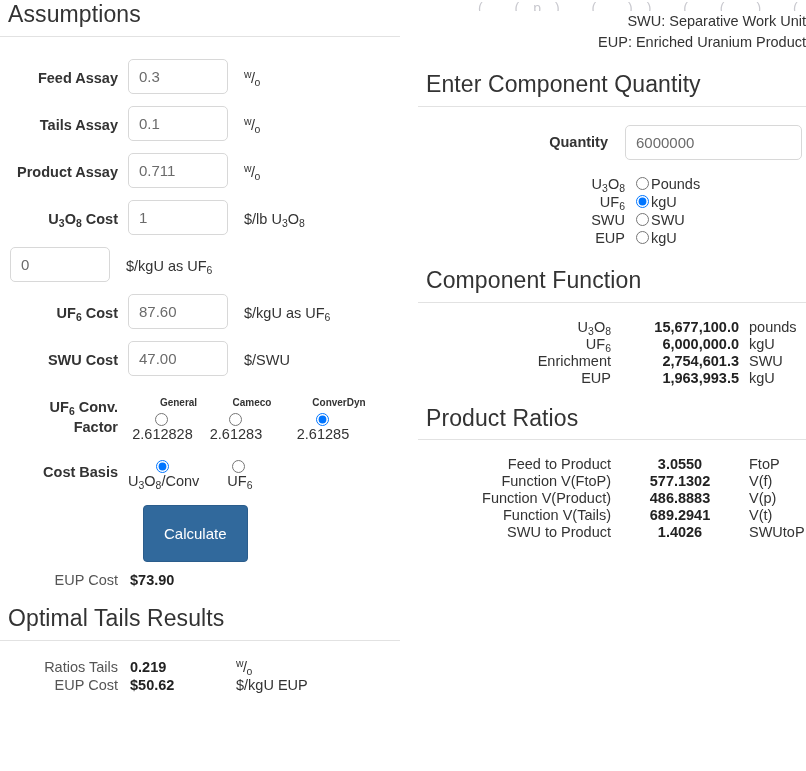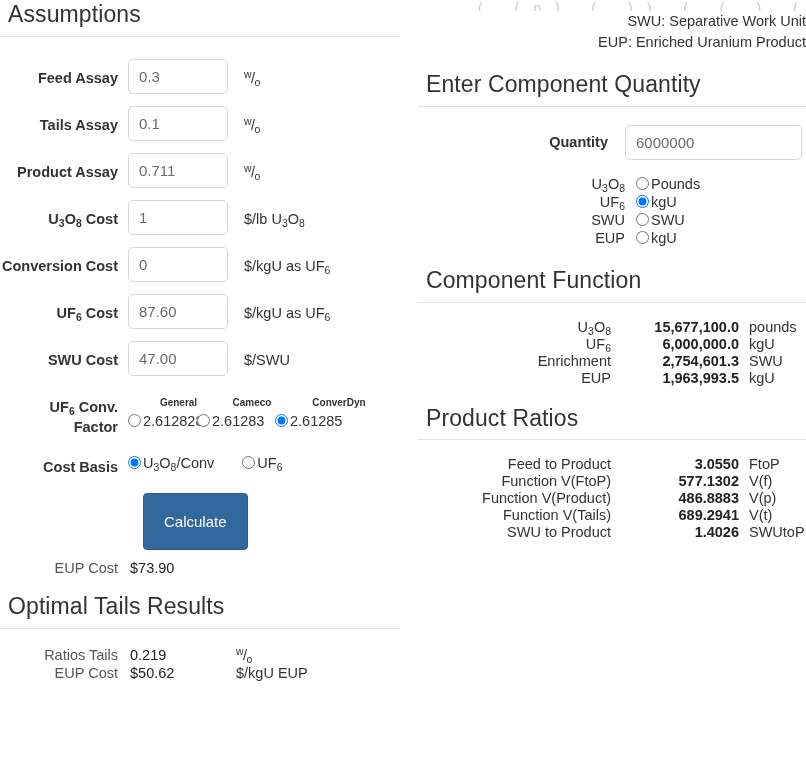--- a/index.html
+++ b/index.html
@@ -78,20 +78,21 @@
     font-size: 10px;
     padding-top: 9px;
     margin-left: 16px;
   }
   .radio-head span { text-align: center; }
   .radio-opts { display: flex; align-items: center; margin-top: 5px; }
   .radio-opts .opt {
     display: flex; align-items: center;
     font-size: 14.5px; color: #333333;
     white-space: nowrap;
+    flex-direction: column;
   }
   input[type=radio] {
     margin: 0 2px 0 0;
     width: 13px; height: 13px;
     vertical-align: middle;
   }
 
   
   .btn-row { display: flex; margin-bottom: 10px; }
   .btn-primary {
@@ -108,21 +109,21 @@
   }
 
   
   .res-row { display: flex; align-items: baseline; margin-bottom: 2px; }
   .res-row .rlab {
     width: 118px; text-align: right;
     font-size: 14.5px; color: #555555; font-weight: 400;
   }
   .res-row .rval {
     width: 96px; margin-left: 12px;
-    font-size: 14.5px; font-weight: normal; color: #222222;
+    font-size: 14.5px; font-weight: bold; color: #222222;
   }
   .res-row .runit {
     margin-left: 10px; font-size: 14.5px; color: #333333; white-space: nowrap;
   }
 
   
   .abbr-line { font-size: 14.5px; color: #333333; line-height: 1.42; padding-left: 2px; text-align: right; }
   .clip-formula {
     height: 11px; overflow: hidden;
     font-size: 14px; color: #c9c9cf;
@@ -159,21 +160,21 @@
   .vol-row .vunit {
     margin-left: 10px; font-size: 14.5px; color: #333333;
   }
 
   .ratio-row { display: flex; align-items: baseline; margin-bottom: 1px; }
   .ratio-row .plab {
     width: 193px; text-align: right;
     font-size: 14.5px; color: #333333;
   }
   .ratio-row .pval {
-    width: 118px; text-align: right; margin-left: 10px;
+    width: 118px; text-align: center; margin-left: 10px;
     font-size: 14.5px; font-weight: bold; color: #222222;
   }
   .ratio-row .punit {
     margin-left: 10px; font-size: 14.5px; color: #333333;
   }
 
   sub { font-size: 0.72em; line-height: 0; vertical-align: -0.25em; }
   sup { font-size: 0.72em; line-height: 0; vertical-align: 0.45em; }
   .wo { font-size: 14.5px; letter-spacing: -0.5px; }
 </style>
@@ -203,21 +204,20 @@
           <div class="lab">Product Assay</div>
           <div class="fieldwrap"><input type="text" value="0.711" style=""></div>
           <div class="unit"><span class="wo"><sup>w</sup>/<sub>o</sub></span></div>
         </div>
         <div class="frow">
           <div class="lab">U<sub>3</sub>O<sub>8</sub> Cost</div>
           <div class="fieldwrap"><input type="text" value="1" style=""></div>
           <div class="unit">$/lb U<sub>3</sub>O<sub>8</sub></div>
         </div>
         <div class="frow">
-          <div class="lab">Conversion Cost</div>
           <div class="fieldwrap"><input type="text" value="0" style=""></div>
           <div class="unit">$/kgU as UF<sub>6</sub></div>
         </div>
         <div class="frow">
           <div class="lab">UF<sub>6</sub> Cost</div>
           <div class="fieldwrap"><input type="text" value="87.60" style=""></div>
           <div class="unit">$/kgU as UF<sub>6</sub></div>
         </div>
         <div class="frow">
           <div class="lab">SWU Cost</div>

